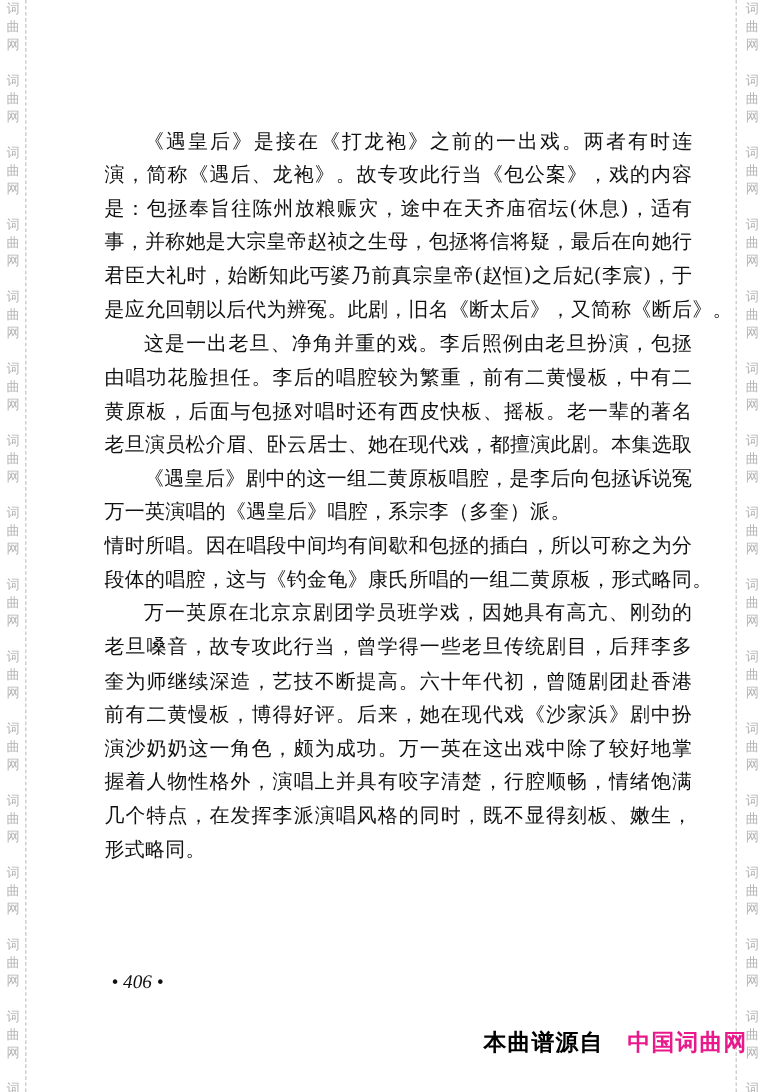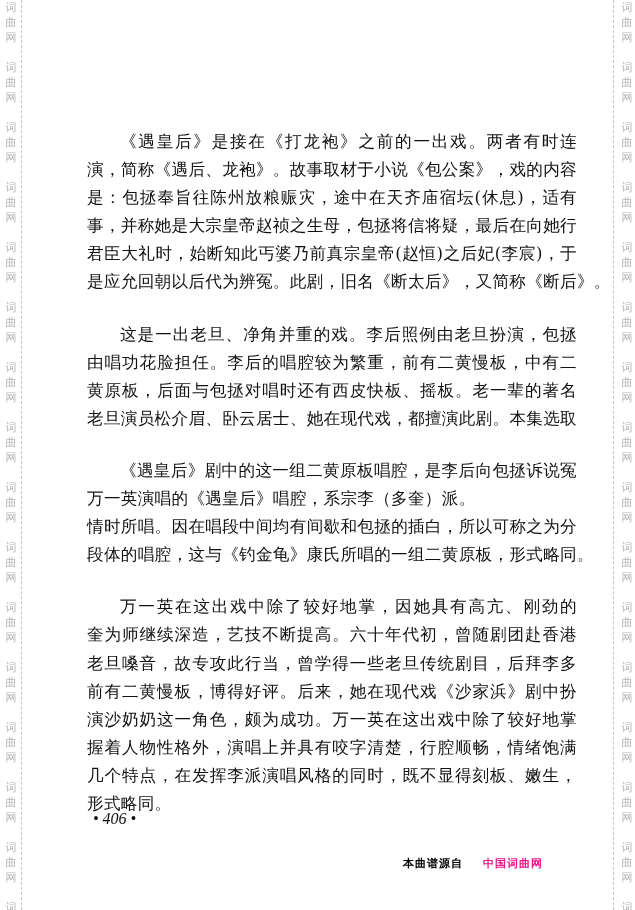--- a/index.html
+++ b/index.html
@@ -7,24 +7,24 @@
   .wm-col { position: absolute; top: 0; width: 16px; height: 910px; }
   .wm-col.left { left: 3px; }
   .wm-col.right { left: 619px; }
   .wm-rule { position: absolute; top: 0; height: 910px; width: 0; border-left: 1px dashed #c4c4c4; }
   .wm-rule.left { left: 21px; }
   .wm-rule.right { left: 613px; }
   .wm-group { position: absolute; left: 0; width: 16px; }
   .wm-char { display: block; height: 15px; line-height: 15px; font-size: 11px; color: #b5b5b5; text-align: center; font-family: "DejaVu Sans", sans-serif; }
   .page { position: absolute; left: 87px; top: 104px; width: 490px; }
   .line { height: 28.1px; line-height: 28.1px; font-size: 16.6px; white-space: nowrap; letter-spacing: 0.3px; }
-  .line.indent { padding-left: 33px; margin-top: 24px; }
+  .line.indent { padding-left: 33px; }
   .line.just { text-align: justify; text-align-last: justify; }
   .pagenum { position: absolute; left: 93px; top: 810px; font-size: 16px; font-style: italic; font-family: "Liberation Serif", serif; }
-  .source { position: absolute; top: 856px; left: 403px; font-family: "DejaVu Sans", sans-serif; font-weight: bold; font-size: 11px; white-space: nowrap; letter-spacing: 1px; }
+  .source { position: absolute; top: 856px; left: 403px; font-family: "DejaVu Sans", sans-serif; font-weight: bold; font-size: 19px; white-space: nowrap; letter-spacing: 1px; }
   .source .lbl { color: #000; }
   .source .site { color: #e8198a; margin-left: 20px; }
 </style>
 </head>
 <body>
 
 <div class="wm-col left" id="wm-left">
     <div class="wm-group" style="top: 0px;">
       <span class="wm-char">词</span>
       <span class="wm-char">曲</span>
@@ -182,36 +182,36 @@
       <span class="wm-char">曲</span>
       <span class="wm-char">网</span>
     </div>
     <div class="wm-group" style="top: 900px;">
       <span class="wm-char">词</span>
     </div>
   </div>
 
 <div class="page" id="page-body">
     <div class="line indent just">《遇皇后》是接在《打龙袍》之前的一出戏。两者有时连</div>
-    <div class="line just">演，简称《遇后、龙袍》。故事取材于小说《包公案》，戏的内容</div>
+    <div class="line just">演，简称《遇后、龙袍》。故专攻此行当《包公案》，戏的内容</div>
     <div class="line just">是：包拯奉旨往陈州放粮赈灾，途中在天齐庙宿坛(休息)，适有</div>
     <div class="line just">事，并称她是大宗皇帝赵祯之生母，包拯将信将疑，最后在向她行</div>
     <div class="line just">君臣大礼时，始断知此丐婆乃前真宗皇帝(赵恒)之后妃(李宸)，于</div>
     <div class="line just">是应允回朝以后代为辨冤。此剧，旧名《断太后》，又简称《断后》。</div>
     <div class="line indent just">这是一出老旦、净角并重的戏。李后照例由老旦扮演，包拯</div>
     <div class="line just">由唱功花脸担任。李后的唱腔较为繁重，前有二黄慢板，中有二</div>
     <div class="line just">黄原板，后面与包拯对唱时还有西皮快板、摇板。老一辈的著名</div>
     <div class="line just">老旦演员松介眉、卧云居士、她在现代戏，都擅演此剧。本集选取</div>
     <div class="line indent just">《遇皇后》剧中的这一组二黄原板唱腔，是李后向包拯诉说冤</div>
     <div class="line">万一英演唱的《遇皇后》唱腔，系宗李（多奎）派。</div>
     <div class="line just">情时所唱。因在唱段中间均有间歇和包拯的插白，所以可称之为分</div>
     <div class="line just">段体的唱腔，这与《钓金龟》康氏所唱的一组二黄原板，形式略同。</div>
-    <div class="line indent just">万一英在这出戏中除了较好地掌，因她具有高亢、刚劲的</div>
+    <div class="line indent just">万一英原在北京京剧团学员班学戏，因她具有高亢、刚劲的</div>
+    <div class="line just">老旦嗓音，故专攻此行当，曾学得一些老旦传统剧目，后拜李多</div>
     <div class="line just">奎为师继续深造，艺技不断提高。六十年代初，曾随剧团赴香港</div>
-    <div class="line just">老旦嗓音，故专攻此行当，曾学得一些老旦传统剧目，后拜李多</div>
     <div class="line just">前有二黄慢板，博得好评。后来，她在现代戏《沙家浜》剧中扮</div>
     <div class="line just">演沙奶奶这一角色，颇为成功。万一英在这出戏中除了较好地掌</div>
     <div class="line just">握着人物性格外，演唱上并具有咬字清楚，行腔顺畅，情绪饱满</div>
     <div class="line just">几个特点，在发挥李派演唱风格的同时，既不显得刻板、嫩生，</div>
     <div class="line">形式略同。</div>
   </div>
 
 <div class="pagenum">• 406 •</div>
 
 <div class="source">

